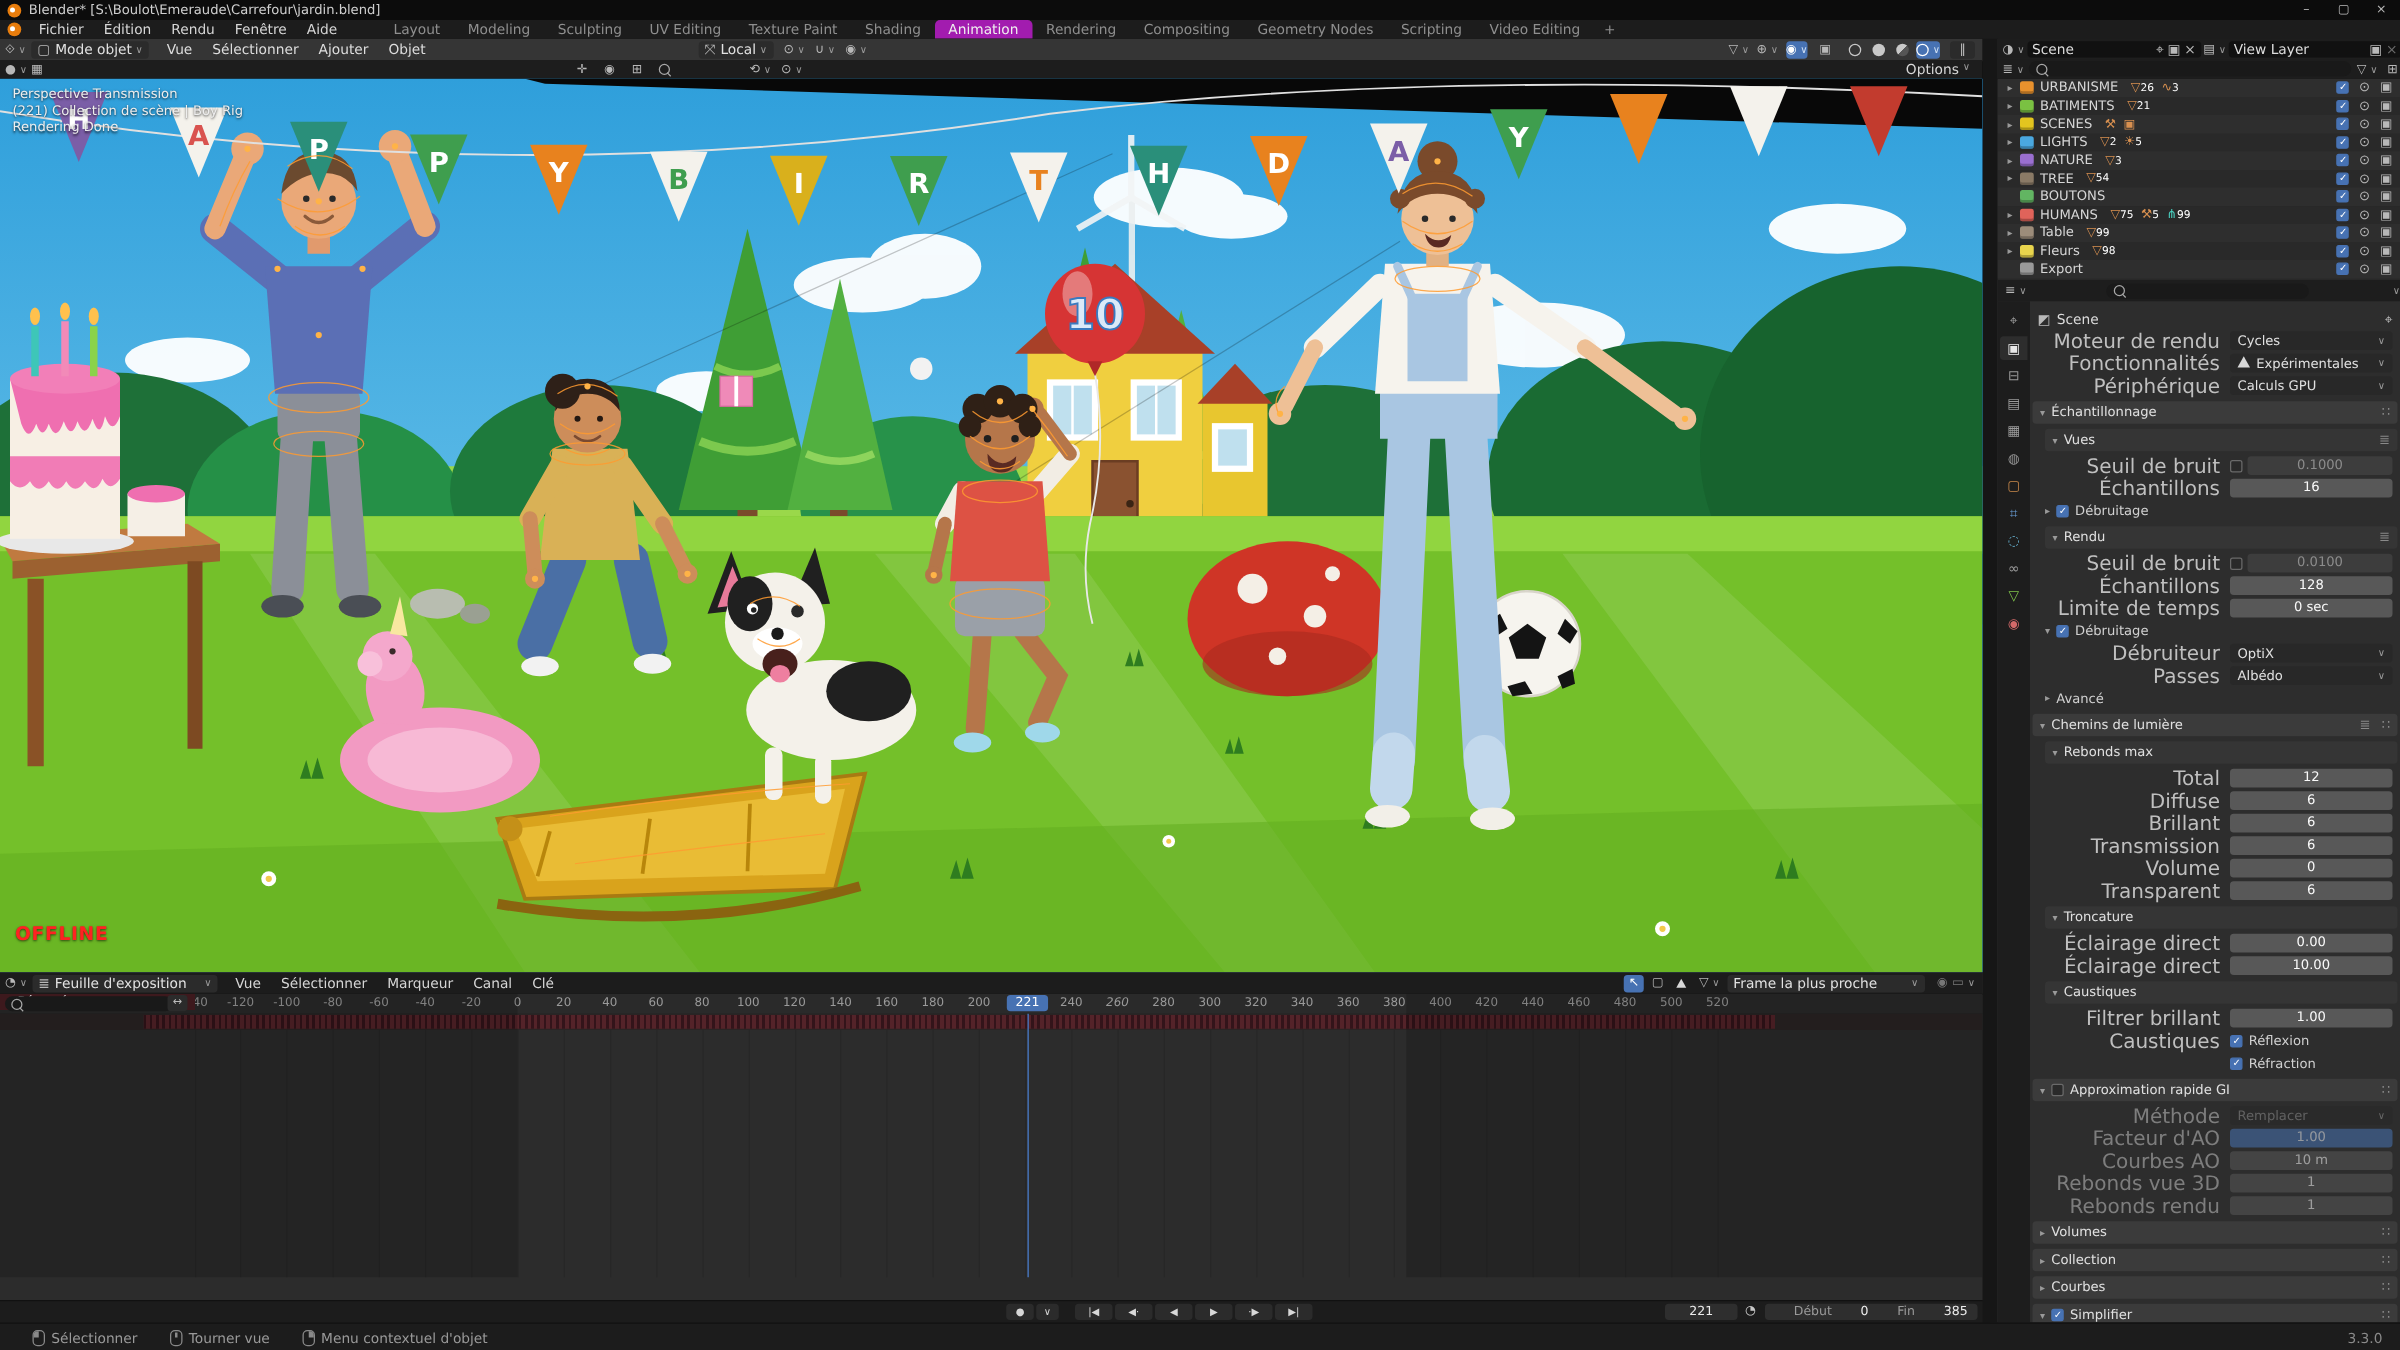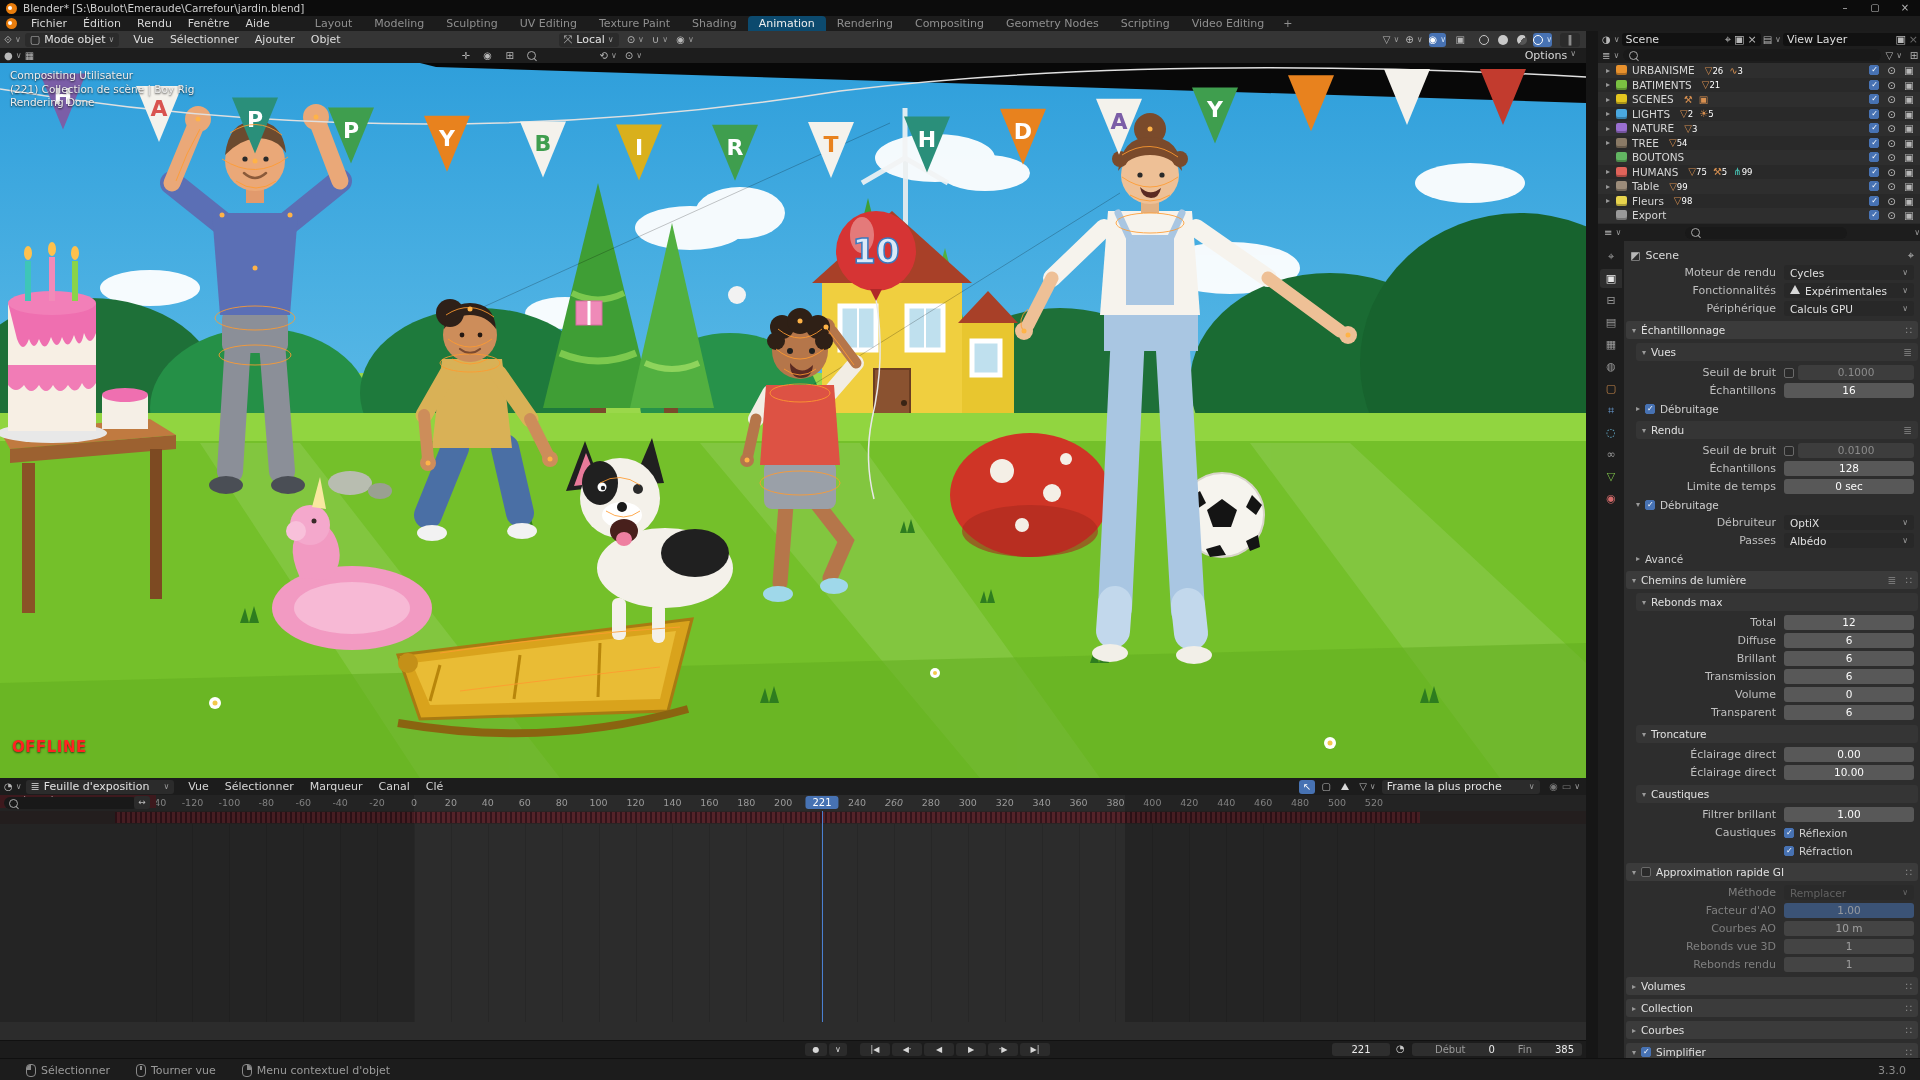--- a/index.html
+++ b/index.html
@@ -14,21 +14,21 @@
   .blogo{width:11px;height:11px;border-radius:50%;background:#e87d0d;position:relative;margin:0 6px 0 6px;flex:none;}
   .blogo::after{content:"";position:absolute;left:2px;top:3px;width:4px;height:4px;border-radius:50%;background:#fff;}
   .titletext{color:#cfcfcf;font-size:10.5px;}
   .winctl{margin-left:auto;display:flex;height:16px;}
   .winbtn{width:30px;text-align:center;line-height:16px;color:#bbb;font-size:10px;}
   
   .topbar{position:absolute;top:16px;left:0;right:0;height:15px;background:#1c1c1c;display:flex;align-items:center;}
   .menuitem{padding:0 8px;color:#d6d6d6;font-size:11px;line-height:15px;}
   .tabs{display:flex;margin-left:26px;height:15px;align-items:flex-end;}
   .tab{padding:1px 11px;color:#8f8f8f;font-size:11px;line-height:13px;border-radius:4px 4px 0 0;}
-  .tab.active{background:#0c4a6e;color:#efefef;}
+  .tab.active{background:#a21caf;color:#efefef;}
   .tabplus{color:#8f8f8f;padding:0 8px;}
   
   .vp{position:absolute;top:31px;left:0;width:1586px;height:747px;background:#000;}
   .vp-header{position:absolute;top:0;left:0;right:0;height:17px;background:#353535;display:flex;align-items:center;border-bottom:1px solid #252525;}
   .dd{display:inline-flex;align-items:center;background:#2b2b2b;border-radius:3px;height:14px;padding:0 5px;color:#e2e2e2;}
   .vp-header .menuitem{color:#dedede;}
   .ibtn{display:inline-flex;align-items:center;justify-content:center;height:14px;min-width:16px;border-radius:3px;color:#c0c0c0;font-size:10px;}
   .ibtn.on{background:#4772b3;color:#fff;}
   .sphere{width:10px;height:10px;border-radius:50%;display:inline-block;}
   .vp-sub{position:absolute;top:17px;left:0;right:0;height:15px;background:#1d1d1d;display:flex;align-items:center;}
@@ -61,21 +61,21 @@
   .cb.on::after{content:"✓";position:absolute;color:#fff;font-size:8px;left:1px;top:-1px;}
   
   .props{position:absolute;top:193px;left:0;right:0;bottom:0;background:#2d2d2d;}
   .props-header{height:17px;background:#1d1d1d;display:flex;align-items:center;padding:0 6px;gap:6px;}
   .ptabs{position:absolute;top:17px;left:0;width:26px;bottom:0;background:#1d1d1d;display:flex;flex-direction:column;align-items:center;padding-top:6px;gap:3px;}
   .ptab{width:22px;height:19px;display:flex;align-items:center;justify-content:center;border-radius:3px 0 0 3px;color:#9a9a9a;font-size:11px;}
   .ptab.active{background:#2d2d2d;color:#e8e8e8;}
   .pcontent{position:absolute;top:17px;left:26px;right:6px;bottom:0;padding:5px 2px 0 2px;overflow:hidden;}
   .pcrumb{display:flex;align-items:center;height:18px;color:#dcdcdc;gap:5px;padding:0 4px;}
   .prow{display:flex;align-items:center;height:17px;margin-bottom:1px;}
-  .plabel{width:150px;text-align:right;padding-right:8px;color:#bfbfbf;flex:none;font-size:11px;}
+  .plabel{width:150px;text-align:right;padding-right:8px;color:#bfbfbf;flex:none;font-size:16px;}
   .pfield{flex:1;margin-right:4px;height:15px;}
   .slider{background:#585858;border-radius:3px;text-align:center;color:#fafafa;height:15px;line-height:15px;font-size:10.5px;}
   .slider.dis{background:#3d3d3d;color:#8c8c8c;}
   .slider.blue{background:#4772b3;color:#e8f0fa;}
   .pdd{display:flex;align-items:center;justify-content:space-between;background:#282828;border-radius:3px;height:15px;padding:0 6px;color:#e0e0e0;font-size:10.5px;}
   .pdd.dis{color:#8c8c8c;}
   .sect{display:flex;align-items:center;height:18px;background:#3b3b3b;border-radius:3px;margin:4px 0 3px 0;padding:0 6px;color:#e0e0e0;gap:5px;font-size:10.5px;}
   .sect.sub{background:#353535;margin-left:10px;}
   .sect .right{margin-left:auto;color:#8a8a8a;}
   .secticon{font-size:8px;color:#9a9a9a;}
@@ -637,21 +637,21 @@
           <circle cx="826" cy="264" r="2.5"></circle>
             <circle cx="747" cy="397" r="2.5"></circle>
             <circle cx="800" cy="258" r="2.5"></circle>
           <circle cx="1348" cy="272" r="2.5"></circle>
             <circle cx="1024" cy="268" r="2.5"></circle>
             <circle cx="1150" cy="66" r="2.5"></circle>
         </g>
       </svg>
 
       <div class="overlaytext">
-        <div>Compositing Utilisateur</div>
+        <div>Perspective Transmission</div>
         <div>(221) Collection de scène | Boy Rig</div>
         <div>Rendering Done</div>
       </div>
       <div class="offline">OFFLINE</div>
     </div>
   </div>
 
   <div class="rightcol">
 
     <div class="outliner">

